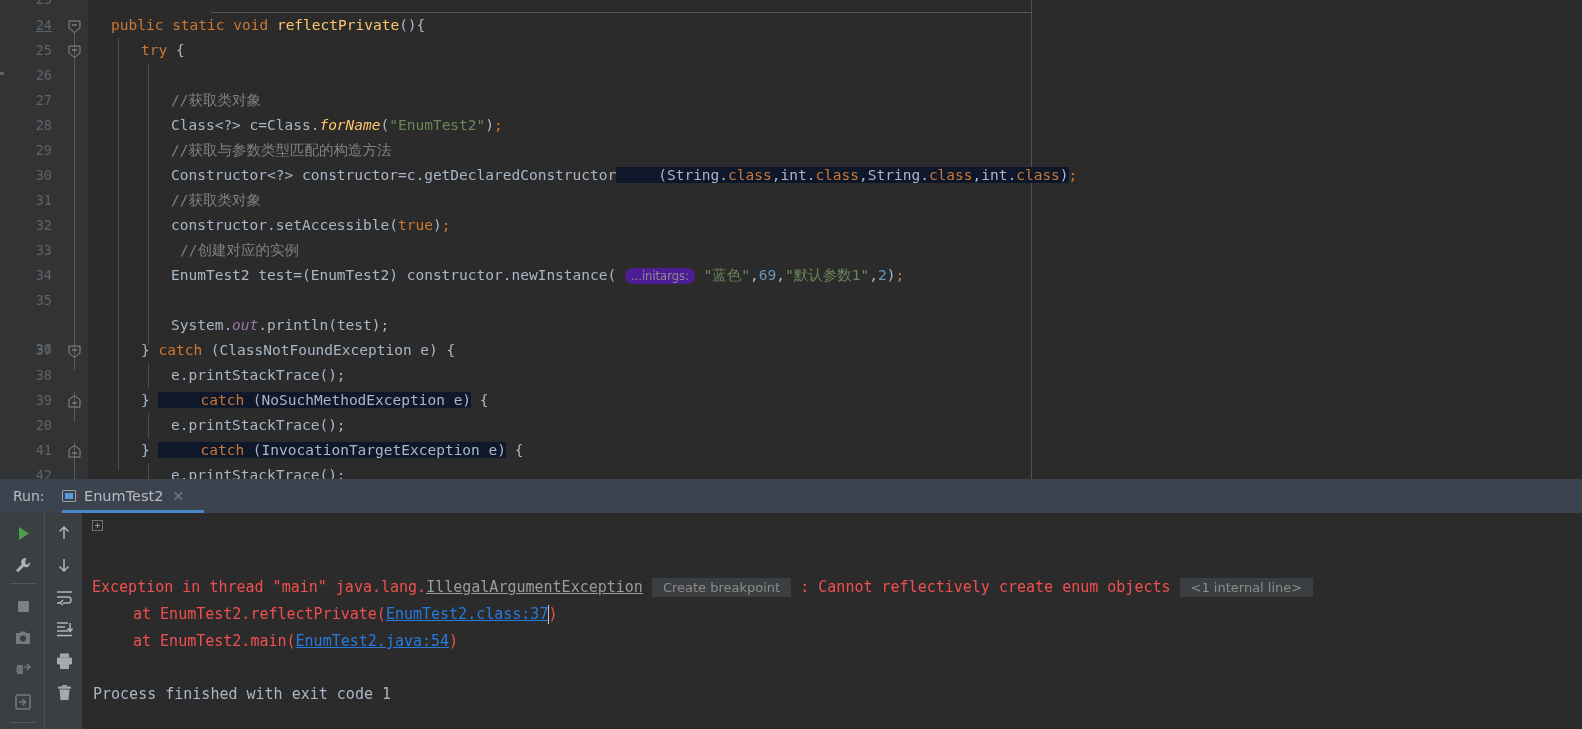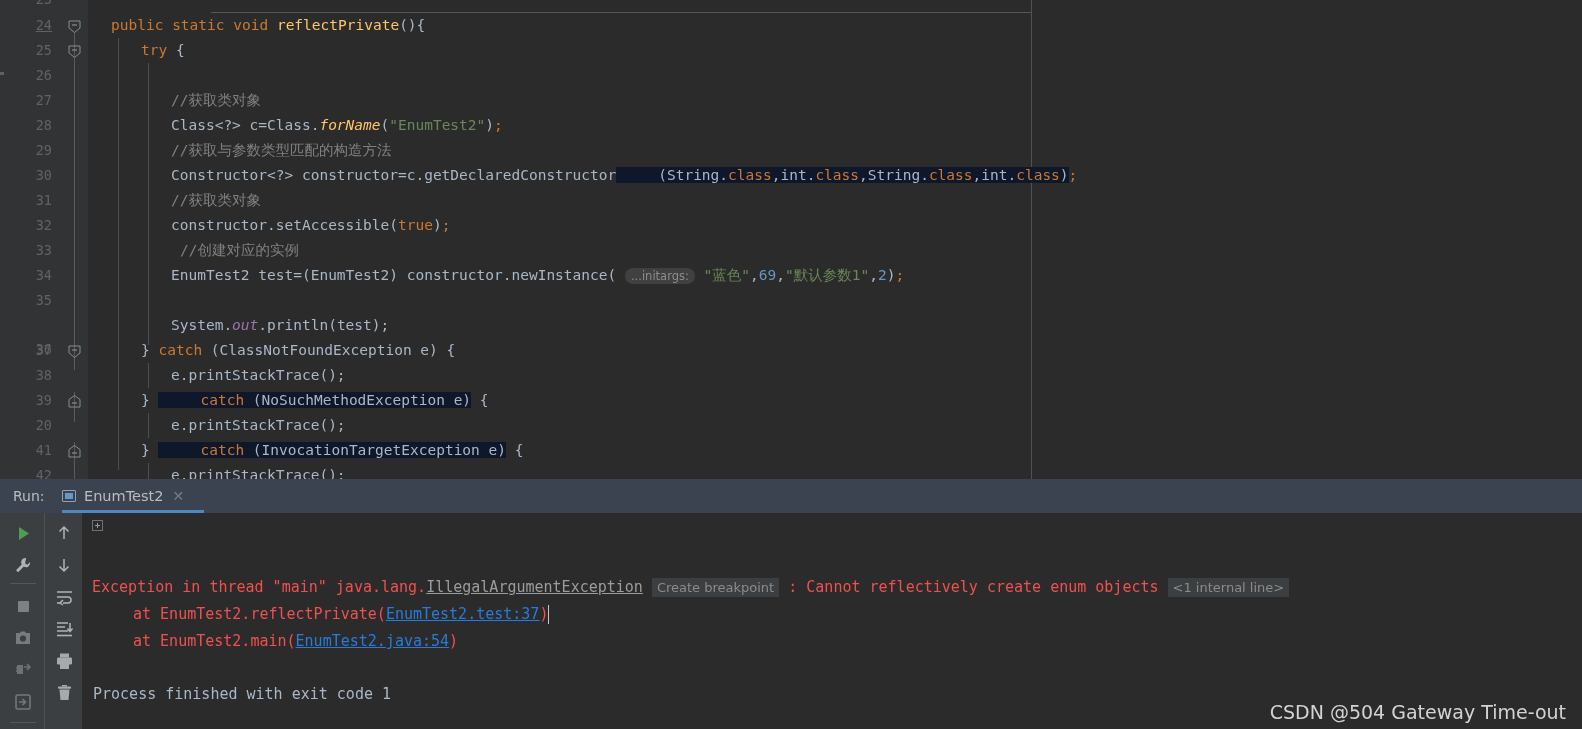--- a/index.html
+++ b/index.html
@@ -113,21 +113,21 @@
   .str    { color: #6a8759; }
   .num    { color: #6897bb; }
   .cmt    { color: #808080; }
   .fld    { color: #9876aa; font-style: italic; }
   .mth    { color: #ffc66d; font-style: italic; }
   .plain  { color: #a9b7c6; }
   .punct  { color: #a9b7c6; }
   .semi   { color: #cc7832; }
   .hl     { background: #0f172a; padding-left: 42px; }
   .param-hint {
-    background: #404040;
+    background: #4c1d95;
     color: #8c8c8c;
     border-radius: 9px;
     padding: 1px 6px;
     font-size: 11.5px;
     font-family: "DejaVu Sans", sans-serif;
   }
 
   
   #runpanel {
     position: absolute;
@@ -243,21 +243,21 @@
   .cmdchip {
     background: #3a3a3a;
     color: #808080;
     padding: 1px 3px;
   }
   .chip-gray {
     background: #3c3f41;
     color: #8b8b8b;
     font-family: "DejaVu Sans", sans-serif;
     font-size: 13px;
-    padding: 2px 5px;
+    padding: 2px 11px;
   }
   .expand-box {
     position: absolute;
     left: 10px; top: 7px;
     width: 11px; height: 11px;
     border: 1px solid #6e7174;
     box-sizing: border-box;
   }
   .expand-box::before {
     content: "";
@@ -494,22 +494,21 @@
         </svg>
     </div>
   </div>
 
   <div class="console">
     <div class="expand-box"></div>
 
 
     <div class="con-line" style="left:10px; top:61px;"><span class="c-red">Exception in thread "main" java.lang.</span><span class="c-linkg">IllegalArgumentException</span> <span class="chip-gray">Create breakpoint</span> <span class="c-red">: Cannot reflectively create enum objects</span> <span class="chip-gray">&lt;1 internal line&gt;</span></div>
 
-    <div class="con-line" style="left:51px; top:88px;"><span class="c-red">at EnumTest2.reflectPrivate(</span><span class="c-link">EnumTest2.test</span><span class="c-link">:37</span><span class="c-red">)</span></div>
+    <div class="con-line" style="left:51px; top:88px;"><span class="c-red">at EnumTest2.reflectPrivate(</span><span class="c-link">EnumTest2.class</span><span class="c-link">:37</span><span class="c-red">)</span></div>
     <div class="caret" style="left:466px; top:92px;"></div>
 
     <div class="con-line" style="left:51px; top:115px;"><span class="c-red">at EnumTest2.main(</span><span class="c-link">EnumTest2.java:54</span><span class="c-red">)</span></div>
 
     <div class="con-line" style="left:11px; top:168px;"><span class="c-gray">Process finished with exit code 1</span></div>
 
-    <div class="watermark">CSDN @504 Gateway Time-out</div>
   </div>
 </div>
 
 </body></html>

